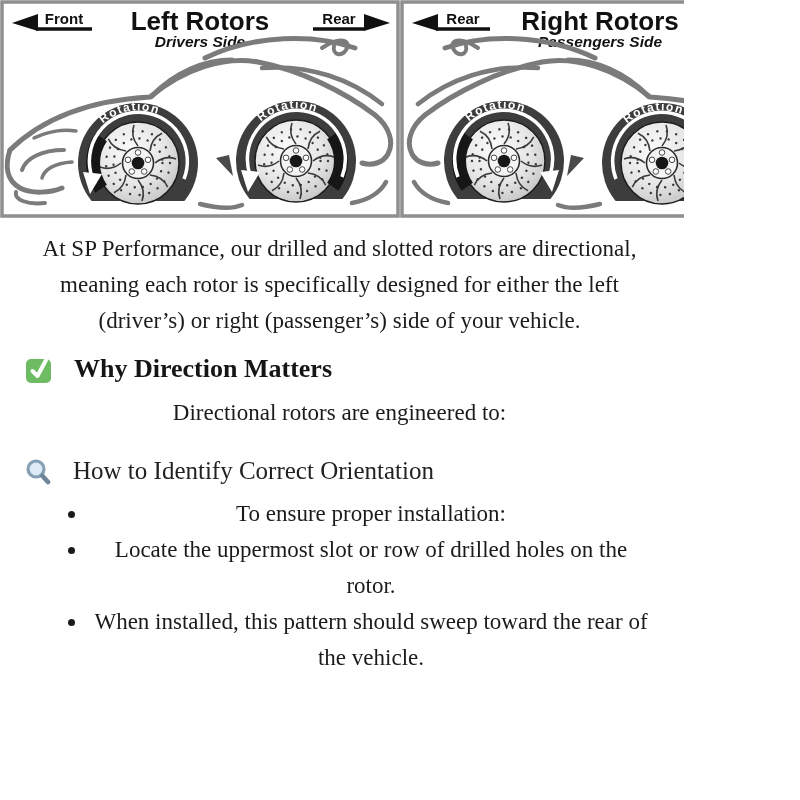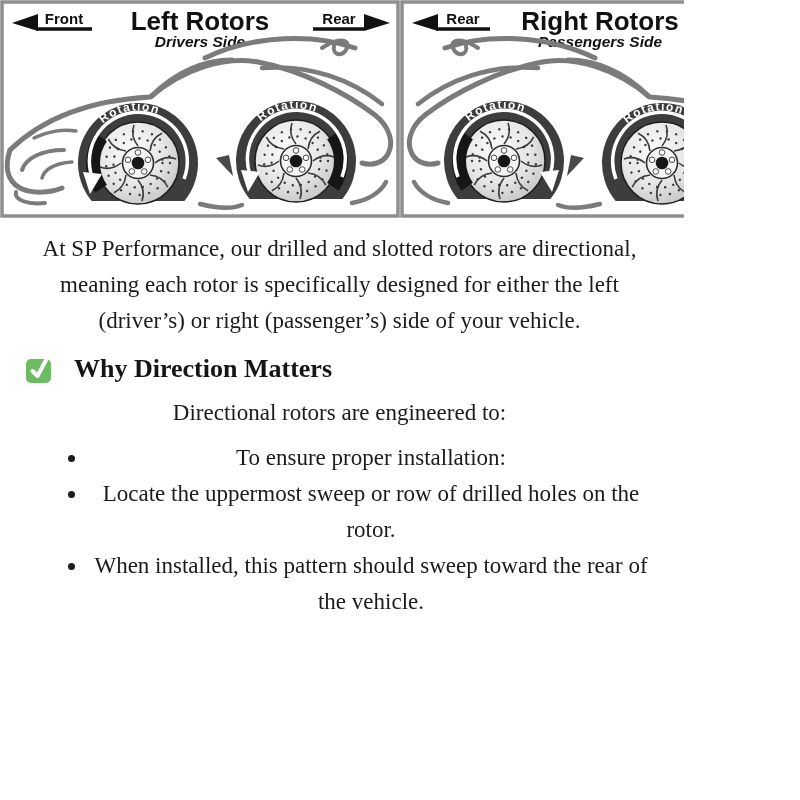--- a/index.html
+++ b/index.html
@@ -171,21 +171,30 @@
           <rect x="1" y="4" width="25" height="24" rx="5" fill="#6dbb62"></rect>
           <path d="M 7.5 16 L 12.5 21 L 21 5" fill="none" stroke="#ffffff" stroke-width="4" stroke-linecap="round" stroke-linejoin="round"></path>
         </svg>
       </span>
       <span>Why Direction Matters</span>
     </h2>
 
     <p class="lead">Directional rotors are engineered to:</p>
 
 
+    <h2 class="sec how">
+      <span class="icon">
+        <svg width="27" height="27" viewBox="0 0 27 27">
+          <circle cx="11" cy="11" r="8" fill="#dcebf4" stroke-width="3.2" stroke="#85a0b5"></circle>
+          <line x1="17.5" y1="18" x2="23" y2="24" stroke-width="4.6" stroke-linecap="round" stroke="#6f8499"></line>
+        </svg>
+      </span>
+      <span>How to Identify Correct Orientation</span>
+    </h2>
 
     <ul class="blist list2">
       <li>To ensure proper installation:</li>
-      <li>Locate the uppermost sweep or row of drilled holes on the rotor.</li>
+      <li>Locate the uppermost slot or row of drilled holes on the rotor.</li>
       <li>When installed, this pattern should sweep toward the rear of the vehicle.</li>
     </ul>
 
   </section>
 </div>
 
 </body></html>

